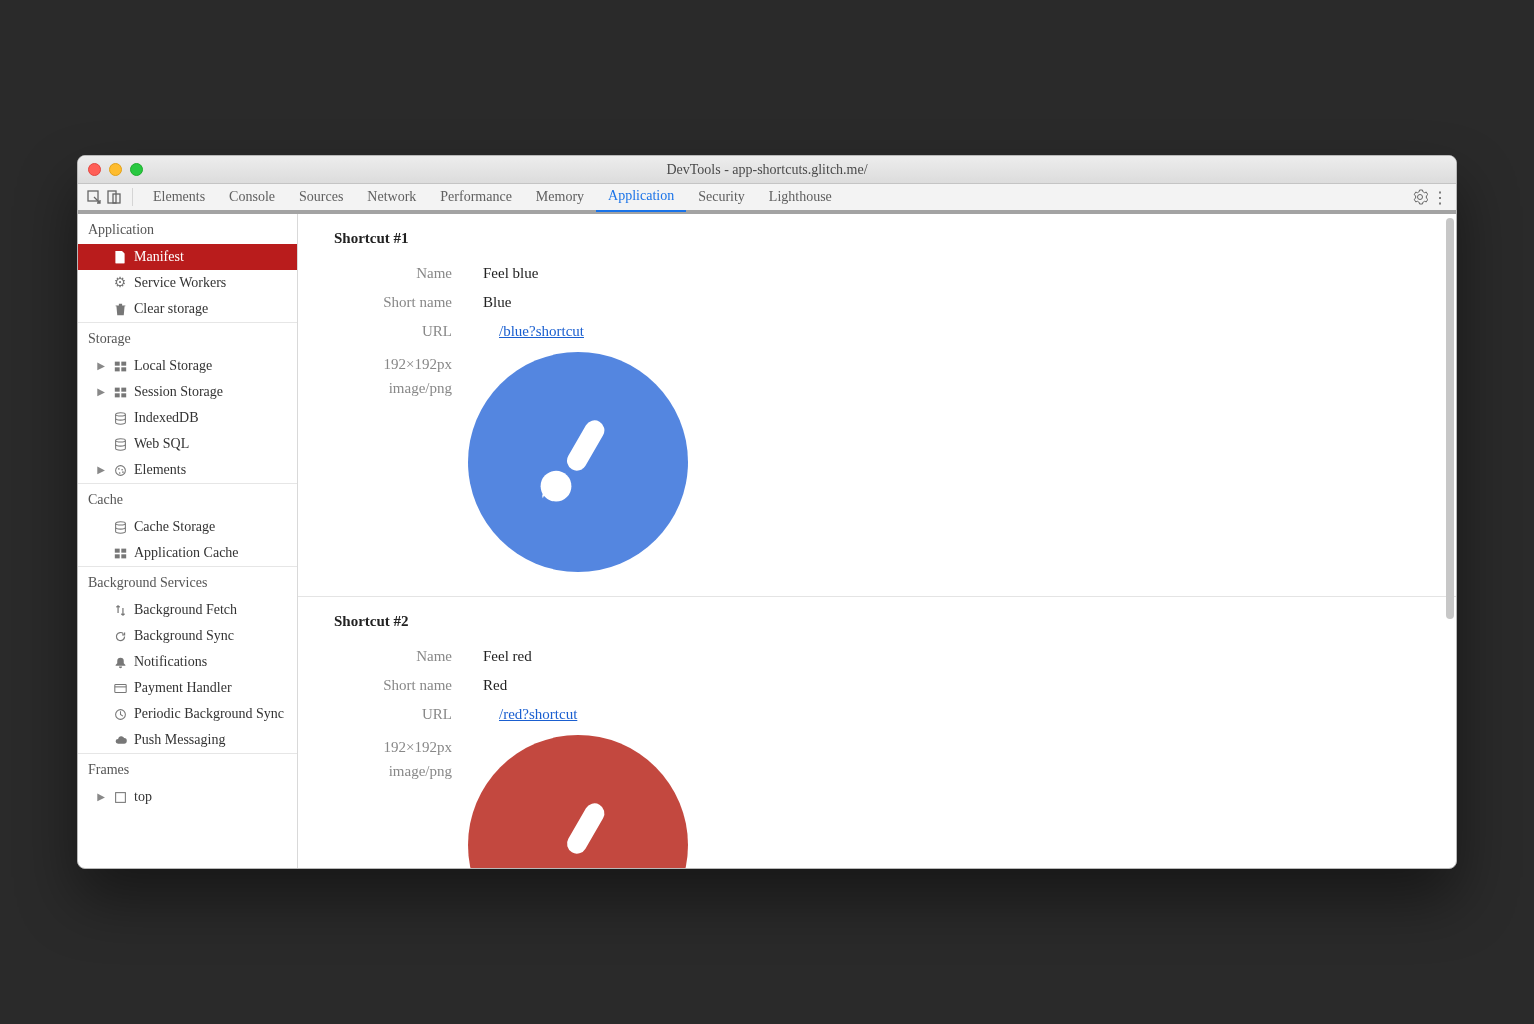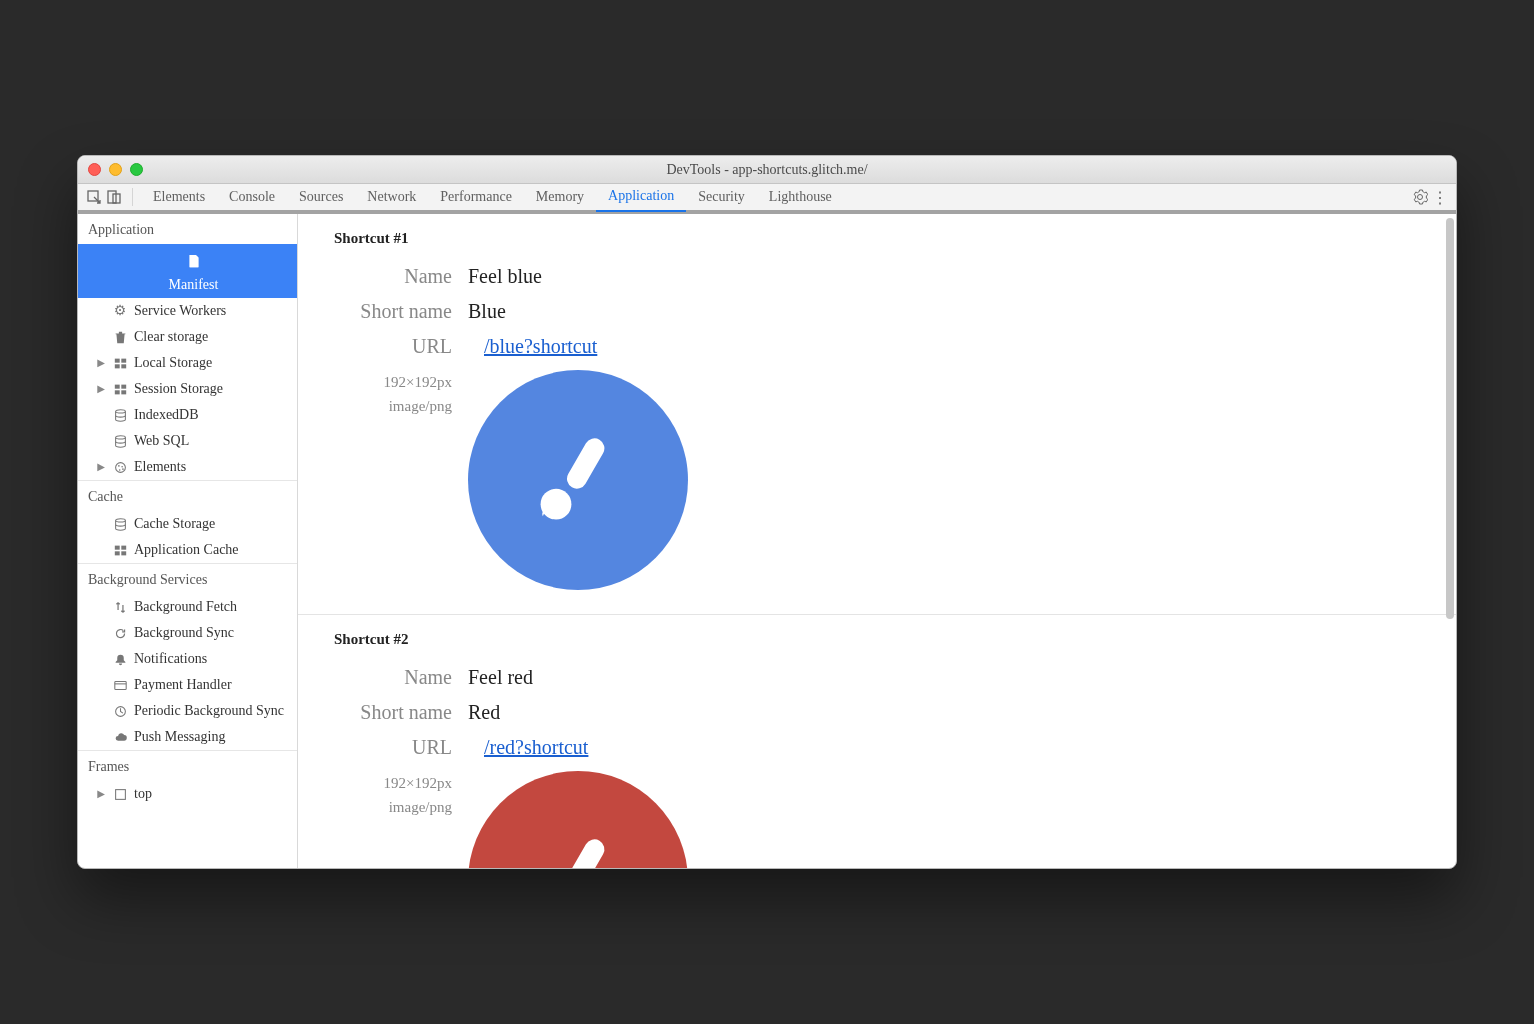--- a/index.html
+++ b/index.html
@@ -72,21 +72,21 @@
   .group-title { padding:8px 10px 6px 10px; color:#555; border-top:1px solid #e6e6e6;}
   .group-title.first{ border-top:none;}
   .item {
     display:flex; align-items:center;
     padding:3px 6px 3px 18px;
     gap:6px;
     line-height:20px;
   }
   .item .arrow { width:10px; color:#888; font-size:10px; text-align:center;}
   .item .noarrow { width:10px;}
-  .item.active { background:#3b82f6; color:#fff;flex-direction:column; }
+  .item.active { background:#b91c1c; color:#fff; }
   .item .ic { width:16px; height:16px; display:flex; align-items:center; justify-content:center; color:#777; }
   .item.active .ic { color:#fff; }
   .content {
     flex:1;
     overflow:auto;
     position:relative;
   }
   .scrollbar-track{
     position:absolute; right:2px; top:4px; bottom:4px; width:8px;
   }
@@ -98,21 +98,22 @@
     border-bottom:1px solid #e4e4e4;
     padding: 16px 0 24px 0;
   }
   .section h3 {
     font-size:15px; font-weight:600; color:#222;
     padding: 0 14px 12px 36px;
   }
   .row {
     display:flex;
     padding:6px 0;
-    font-size:20px;
+    font-size:15px;
+    gap:15px;
   }
   .row .label {
     width: 170px;
     text-align:right;
     color:#888;
     padding-right:16px;
   }
   .row .val { color:#222; }
   .row .val a { color:#1a5fd0; text-decoration:underline;margin-left:16px; }
   .iconrow { display:flex; align-items:flex-start; padding-top:6px;}
@@ -198,20 +199,21 @@
       <div class="item">
         <span class="noarrow"></span>
         <span class="ic">
             <svg viewBox="0 0 16 16" width="13" height="13" fill="currentColor">
               <path d="M3 4h10l-1 11H4zM2 3h12v1H2zM6 1h4v2H6z"></path>
             </svg>
           </span>
         <span>Clear storage</span>
       </div>
 
+      <div class="group-title">Storage</div>
       <div class="item">
         <span class="arrow">▶</span>
         <span class="ic">
             <svg viewBox="0 0 16 16" width="13" height="13" fill="currentColor">
               <rect x="1" y="2" width="6" height="5"></rect>
               <rect x="9" y="2" width="6" height="5"></rect>
               <rect x="1" y="9" width="6" height="5"></rect>
               <rect x="9" y="9" width="6" height="5"></rect>
             </svg>
           </span>

